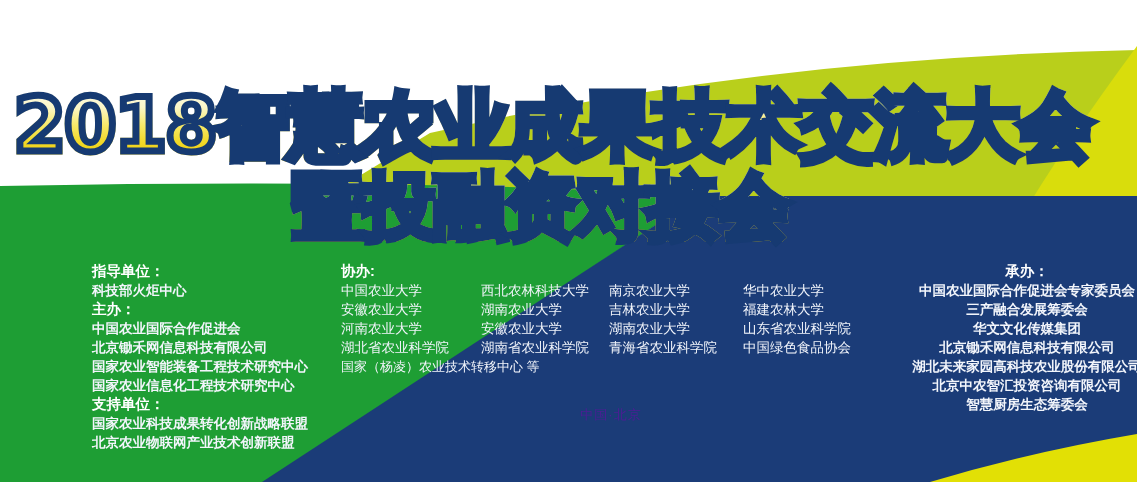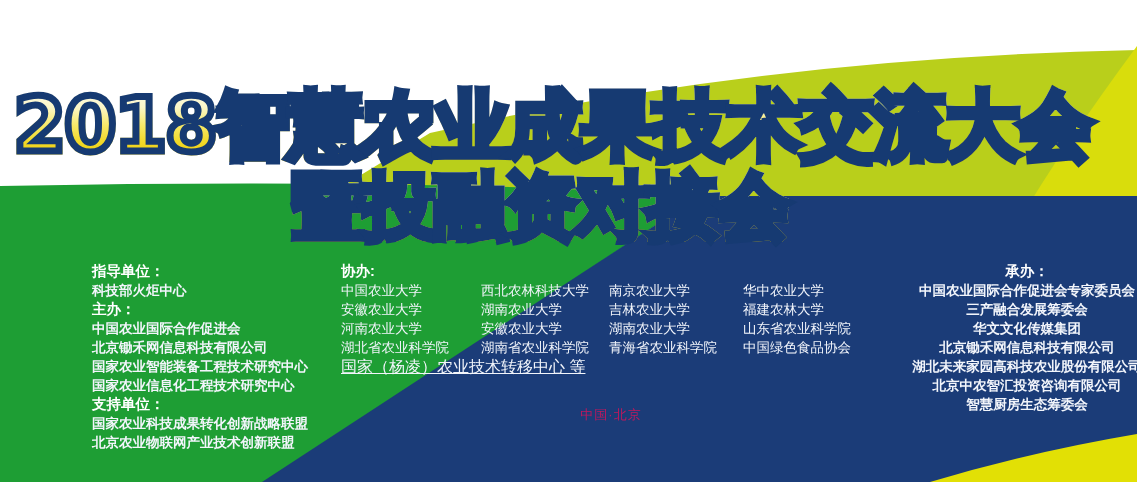--- a/index.html
+++ b/index.html
@@ -113,37 +113,36 @@
     column-gap: 0px;
     row-gap: 0px;
   }
   .co-cell {
     font-size: 13.5px;
     line-height: 19px;
     color: #f2f5fb;
     white-space: nowrap;
   }
   .co-last {
-    font-size: 16px;
+    font-size: 13px;
     line-height: 19px;
     color: #f2f5fb;
     white-space: nowrap;
     margin-top: 0px;
-    text-decoration: underline;
   }
 
   .location {
     position: absolute;
     left: 297px;
     width: 540px;
     top: 144px;
     text-align: center;
     font-size: 13px;
     line-height: 18px;
-    color: #be185d;
+    color: #4c1d95;
     letter-spacing: 1px;
   }
 </style>
 </head>
 <body>
 
 <div class="banner">
 
   <svg class="bg-layer" viewBox="0 0 1137 482" preserveAspectRatio="none" xmlns="http://www.w3.org/2000/svg">
 

